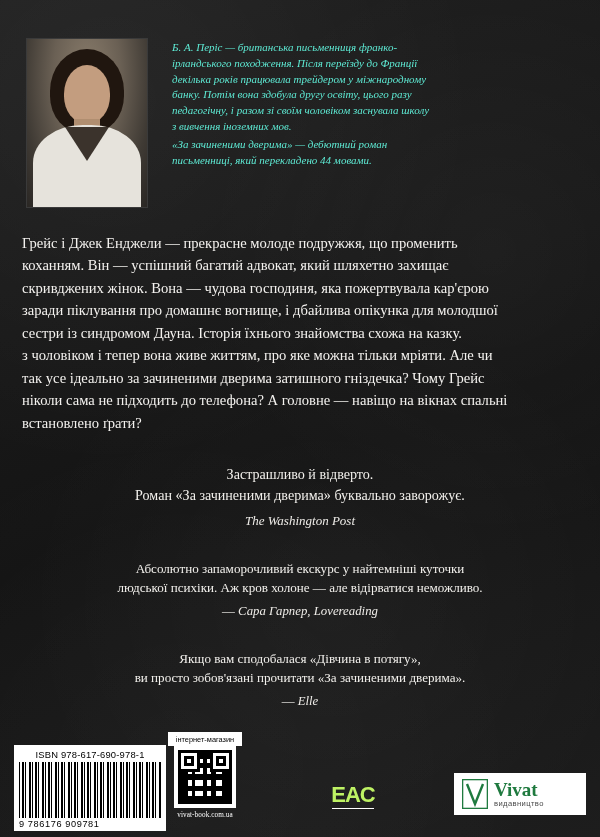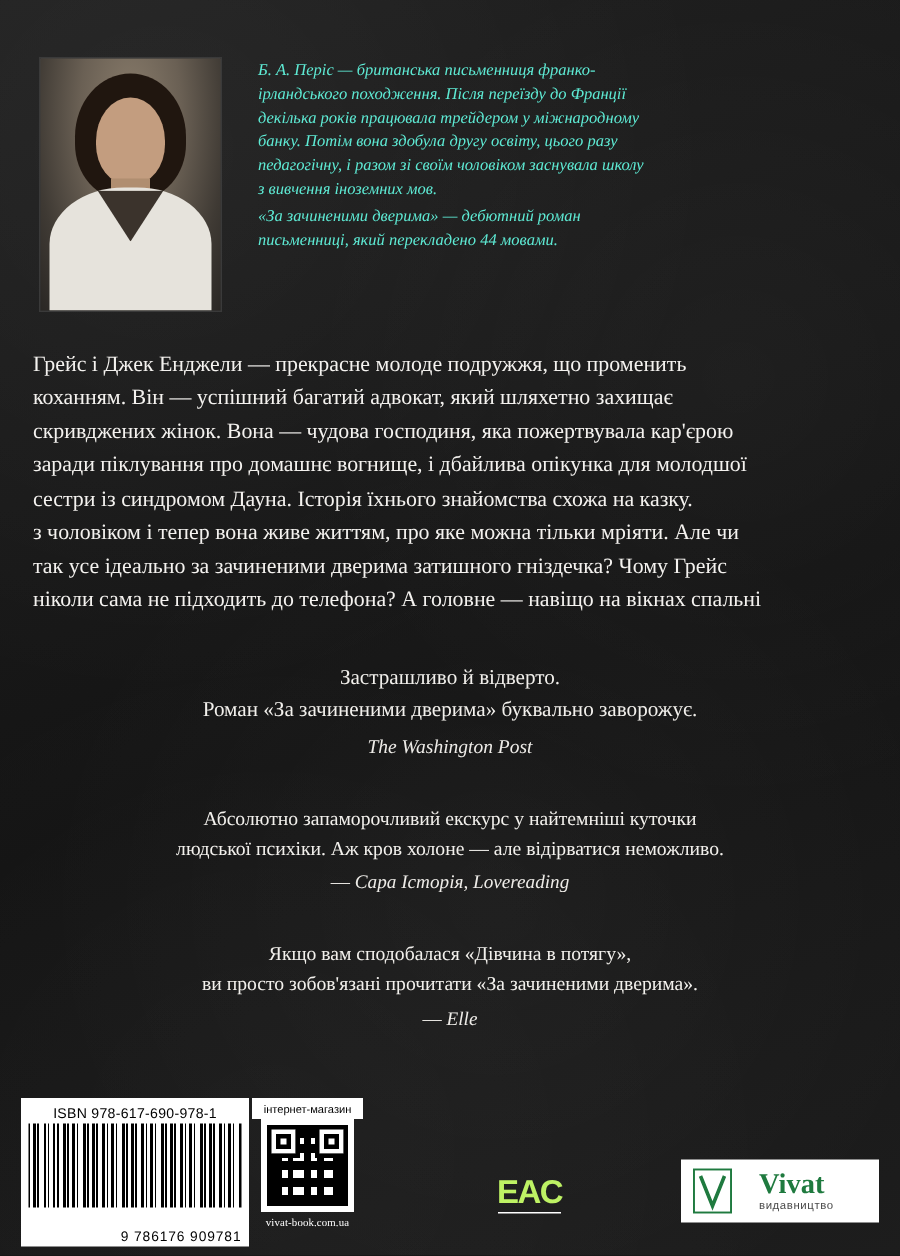--- a/index.html
+++ b/index.html
@@ -181,22 +181,22 @@
     width: 100%;
     background-image: repeating-linear-gradient(to right,
       #000 0px, #000 1px, #fff 1px, #fff 3px,
       #000 3px, #000 5px, #fff 5px, #fff 6px,
       #000 6px, #000 7px, #fff 7px, #fff 10px,
       #000 10px, #000 12px, #fff 12px, #fff 13px);
   }
   .isbn-digits {
     font-size: 9.2px;
     letter-spacing: 0.6px;
-    text-align: right;
-    margin-top: 14px;
+    text-align: left;
+    margin-top: 1px;
   }
   .qr-box {
     position: absolute;
     left: 168px;
     bottom: 18px;
     width: 74px;
     text-align: center;
   }
   .qr-label {
     background: #ffffff;
@@ -265,21 +265,21 @@
   }
   .publisher {
     position: absolute;
     right: 14px;
     bottom: 22px;
     width: 132px;
     height: 42px;
     background: #ffffff;
     display: flex;
     align-items: center;
-    gap: 18px;
+    gap: 6px;
     padding: 0 8px;
     box-sizing: border-box;
   }
   .pub-mark {
     width: 26px;
     height: 30px;
     flex: 0 0 26px;
     position: relative;
   }
   .pub-mark svg { display: block; }
@@ -328,36 +328,37 @@
 
     <div class="blurb">
       <p>Грейс і Джек Енджели — прекрасне молоде подружжя, що променить</p>
       <p>коханням. Він — успішний багатий адвокат, який шляхетно захищає</p>
       <p>скривджених жінок. Вона — чудова господиня, яка пожертвувала кар'єрою</p>
       <p>заради піклування про домашнє вогнище, і дбайлива опікунка для молодшої</p>
       <p>сестри із синдромом Дауна. Історія їхнього знайомства схожа на казку.</p>
       <p>з чоловіком і тепер вона живе життям, про яке можна тільки мріяти. Але чи</p>
       <p>так усе ідеально за зачиненими дверима затишного гніздечка? Чому Грейс</p>
       <p>ніколи сама не підходить до телефона? А головне — навіщо на вікнах спальні</p>
+      <p>встановлено ґрати?</p>
     </div>
 
     <div class="reviews">
 
       <div class="review">
         <div class="r-text">Застрашливо й відверто.</div>
         <div class="r-text">Роман «За зачиненими дверима» буквально заворожує.</div>
         <div class="r-src">The Washington Post</div>
       </div>
 
       <div class="review small">
         <div class="r-text">Абсолютно запаморочливий екскурс у найтемніші куточки</div>
         <div class="r-text">людської психіки. Аж кров холоне — але відірватися неможливо.</div>
         <div class="r-src">
           <span class="dash">—</span>
-          <span>Сара Історія, Lovereading</span>
+          <span>Сара Гарпер, Lovereading</span>
         </div>
       </div>
 
       <div class="review small">
         <div class="r-text">Якщо вам сподобалася «Дівчина в потягу»,</div>
         <div class="r-text">ви просто зобов'язані прочитати «За зачиненими дверима».</div>
         <div class="r-src">
           <span class="dash">—</span>
           <span>Elle</span>
         </div>

